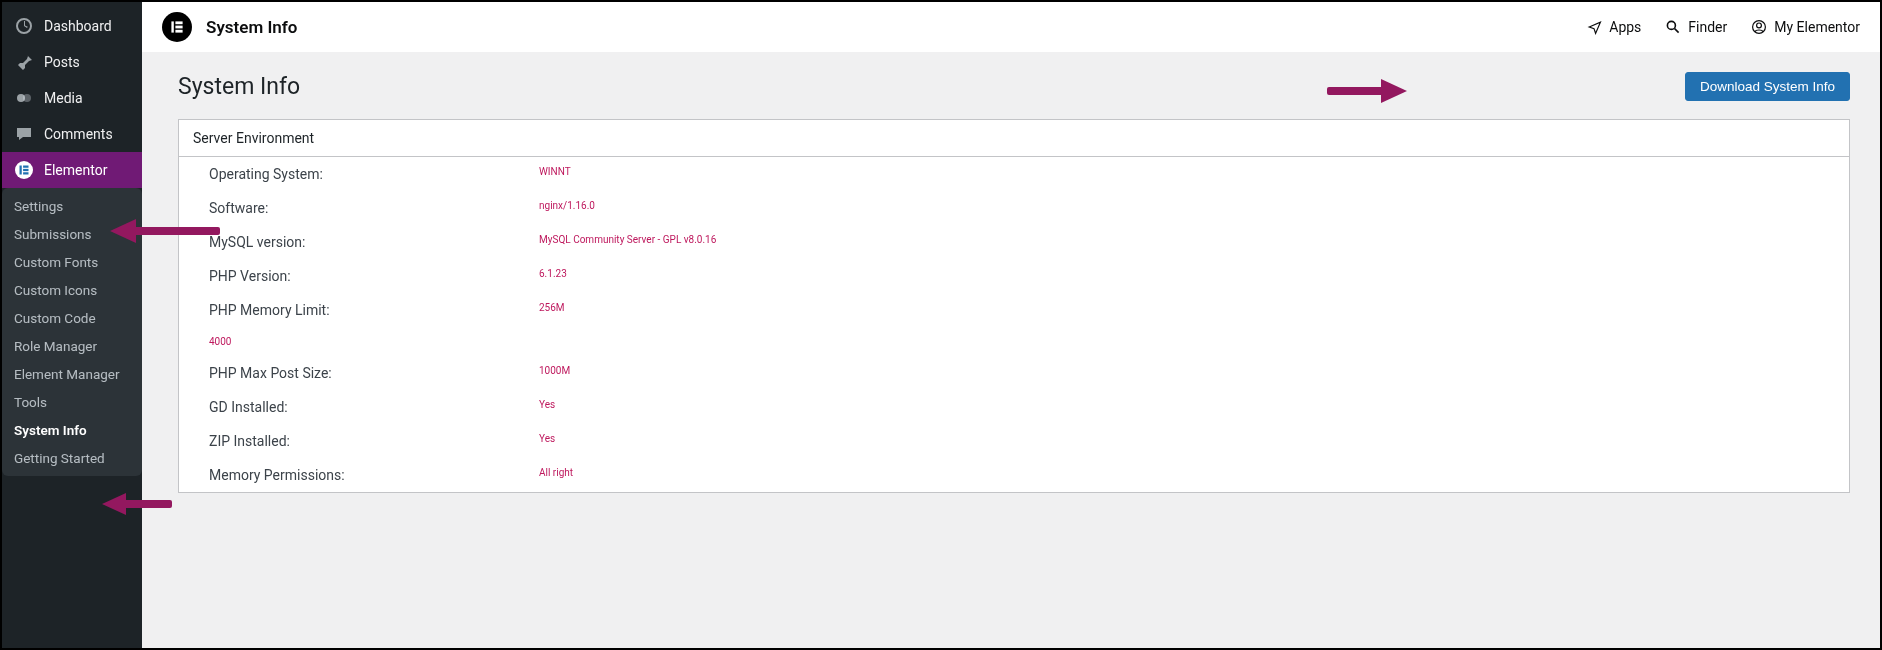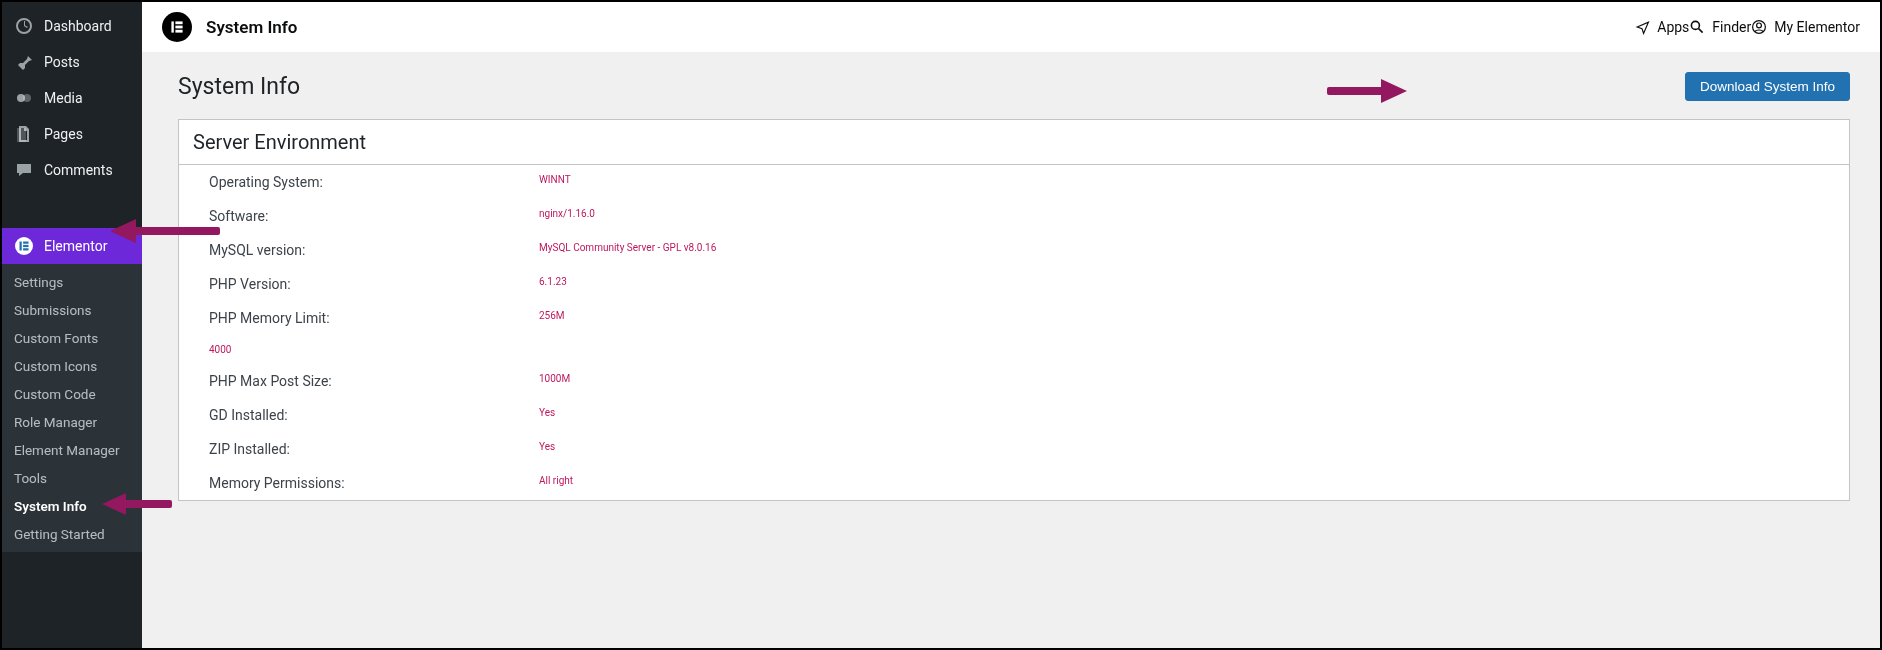--- a/index.html
+++ b/index.html
@@ -32,37 +32,37 @@
       display: flex;
       align-items: center;
       padding: 8px 12px;
       cursor: pointer;
       color: #f0f0f1;
       gap: 10px;
       font-size: 14px;
       min-height: 36px;
     }
     .sidebar-item.active-blue {
-      background: #6d28d9;
+      background: #701a75;
       color: #fff;
-      margin-top: 40px;
     }
     .sidebar-item .icon {
       width: 20px;
       height: 20px;
       display: flex;
       align-items: center;
       justify-content: center;
       flex-shrink: 0;
       color: rgba(240,246,252,.6);
     }
     .sidebar-item.active-blue .icon { color: #fff; }
     .sidebar-sub {
       background: #2c3338;
       padding: 4px 0;
+      border-radius: 6px;
     }
     .sidebar-sub-item {
       padding: 6px 12px;
       color: rgba(240,246,252,.7);
       cursor: pointer;
       font-size: 13.5px;
     }
     .sidebar-sub-item.current {
       color: #fff;
       font-weight: 600;
@@ -92,21 +92,21 @@
     .elementor-logo {
       width: 30px;
       height: 30px;
       background: #000;
       border-radius: 50%;
       display: flex;
       align-items: center;
       justify-content: center;
     }
     .topbar-title { font-size: 17px; font-weight: 600; color: #0c0d0e; }
-    .topbar-right { display: flex; align-items: center; }
+    .topbar-right { display: flex; align-items: center; gap: 24px; }
     .topbar-link {
       display: flex;
       align-items: center;
       gap: 7px;
       color: #0c0d0e;
       font-size: 14px;
       cursor: pointer;
     }
     .topbar-link .icon { width: 16px; height: 16px; display: flex; align-items: center; justify-content: center; }
 
@@ -133,21 +133,21 @@
       border-radius: 3px;
       cursor: pointer;
     }
     .panel {
       background: #fff;
       border: 1px solid #c3c4c7;
     }
     .panel-header {
       padding: 10px 14px;
       border-bottom: 1px solid #c3c4c7;
-      font-size: 20px;
+      font-size: 14px;
       color: #1d2327;
     }
     .info-table {
       width: 100%;
     }
     .info-row {
       display: flex;
       padding: 9px 30px;
     }
     .info-label {
@@ -190,29 +190,20 @@
       <span>Posts</span>
     </div>
     <div class="sidebar-item">
       <span class="icon">
         <svg width="20" height="20" viewBox="0 0 20 20" fill="currentColor">
             <circle cx="7" cy="10" r="4"></circle>
             <circle cx="13" cy="10" r="4" fill-opacity="0.5"></circle>
           </svg>
       </span>
       <span>Media</span>
-    </div>
-    <div class="sidebar-item">
-      <span class="icon">
-        <svg width="20" height="20" viewBox="0 0 20 20" fill="currentColor">
-            <path d="M5 2h7l3 3v13H5zM7 4v12h6V7h-3V4z"></path>
-            <rect x="3" y="4" width="9" height="14" fill-opacity="0.4"></rect>
-          </svg>
-      </span>
-      <span>Pages</span>
     </div>
     <div class="sidebar-item">
       <span class="icon">
         <svg width="20" height="20" viewBox="0 0 20 20" fill="currentColor">
             <path d="M3 4h14v9H9l-4 3v-3H3z"></path>
           </svg>
       </span>
       <span>Comments</span>
     </div>
     <div class="sidebar-item active-blue">

